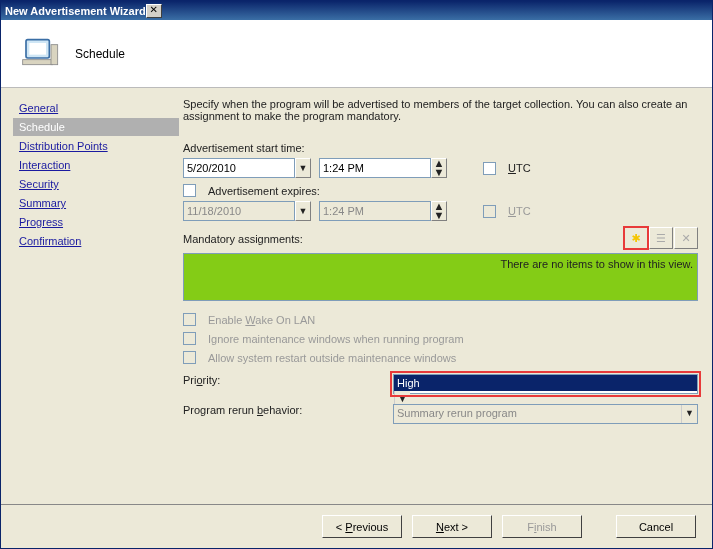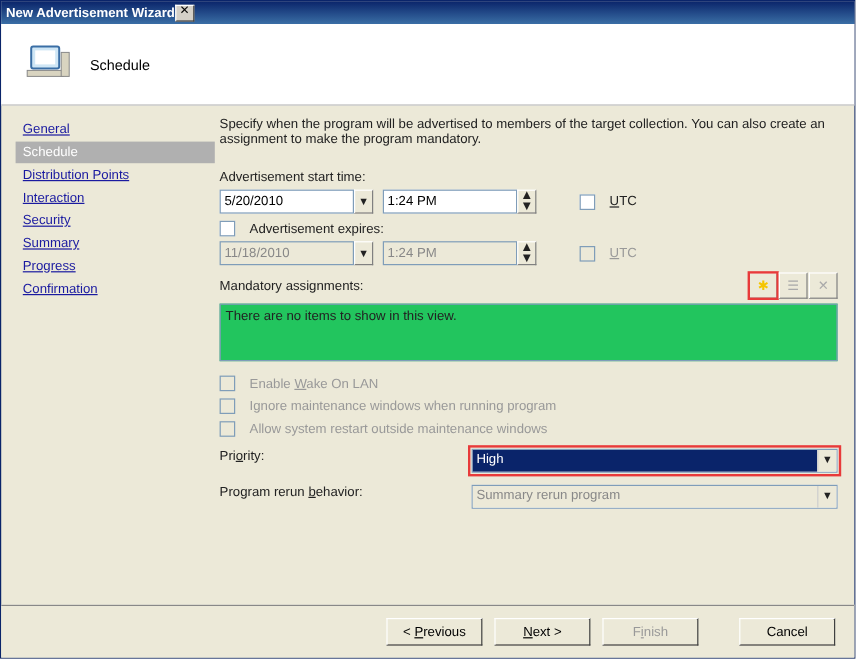--- a/index.html
+++ b/index.html
@@ -23,28 +23,28 @@
 .combo .btn, .spin { width: 16px; background: #ece9d8; border: 1px solid #fff; border-right-color: #808080; border-bottom-color: #808080; text-align: center; font-size: 8px; line-height: 8px; cursor: pointer; display: flex; flex-direction: column; }
 .combo .btn { height: 20px; line-height: 18px; font-size: 9px; }
 .spin span { flex: 1; }
 .chk { width: 13px; height: 13px; border: 1px solid #7f9db9; background: #fff; display: inline-block; vertical-align: middle; margin-right: 4px; }
 .chk.disabled { background: #ece9d8; }
 .disabled-text { color: #999; }
 .mand-label { margin-top: 12px; }
 .mand-tools { display: flex; justify-content: flex-end; margin-top: -18px; gap: 1px; }
 .tool-btn { width: 24px; height: 22px; background: #ece9d8; border: 1px solid #fff; border-right-color: #808080; border-bottom-color: #808080; display: flex; align-items: center; justify-content: center; cursor: pointer; font-size: 14px; }
 .tool-btn.hl { outline: 2px solid #e83a3a; outline-offset: -1px; }
-.list { height: 48px; background: #22c55e; border: 1px solid #7f9db9; margin-top: 4px; padding: 4px; text-align: left; }
+.list { height: 48px; background: #84cc16; border: 1px solid #7f9db9; margin-top: 4px; padding: 4px; text-align: right; }
 .opts { margin-top: 12px; }
 .opts .row { margin: 6px 0; }
 .grid2 { display: flex; margin-top: 10px; }
 .grid2 .l { width: 210px; }
 .select { flex: 1; height: 20px; position: relative; }
 .select-inner { height: 20px; border: 1px solid #7f9db9; background: #fff; display: flex; }
-.select-inner.hl { outline: 2px solid #e83a3a; outline-offset: 1px; }
+.select-inner.hl { outline: 2px solid #e83a3a; outline-offset: 1px; flex-direction: column; }
 .select-val { flex: 1; padding: 2px 3px; background: #0a246a; color: #fff; }
 .select-val.dis { background: #ece9d8; color: #888; }
 .select-arrow { width: 16px; background: #ece9d8; border-left: 1px solid #ccc; text-align: center; font-size: 9px; line-height: 16px; }
 .footer { height: 44px; border-top: 1px solid #fff; display: flex; align-items: center; justify-content: flex-end; padding: 0 16px; gap: 10px; background: #ece9d8; position: absolute; bottom: 0; left: 0; right: 0; }
 .footer::before { content: ""; position: absolute; top: -1px; left: 0; right: 0; height: 1px; background: #888; }
 .btnf { min-width: 80px; height: 23px; background: #ece9d8; border: 1px solid #fff; border-right-color: #404040; border-bottom-color: #404040; padding: 0 12px; cursor: pointer; }
 .btnf:disabled { color: #999; }
 .und { text-decoration: underline; }
 </style>
 </head>

